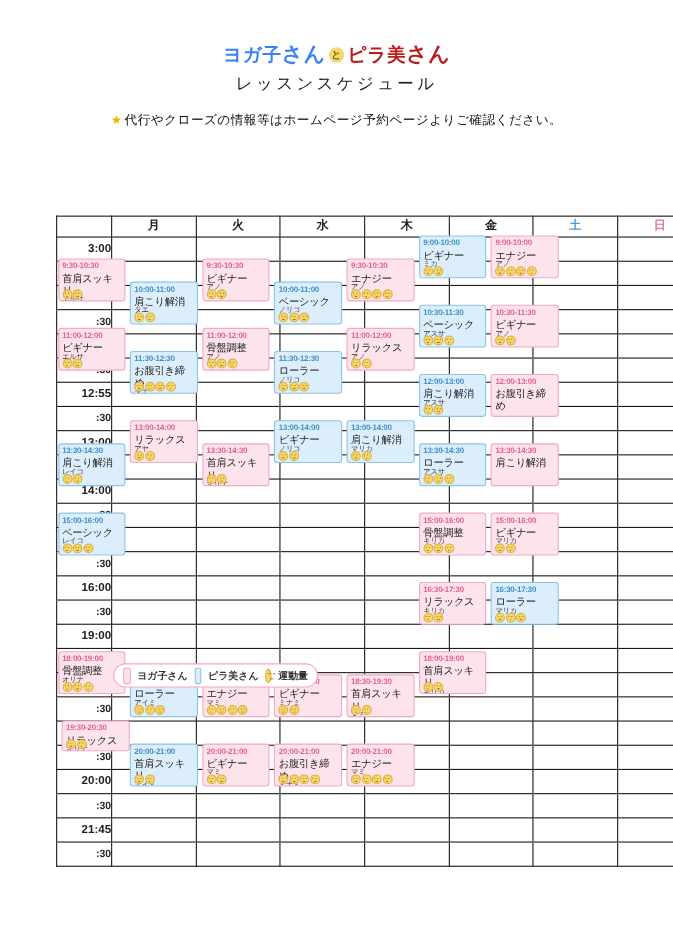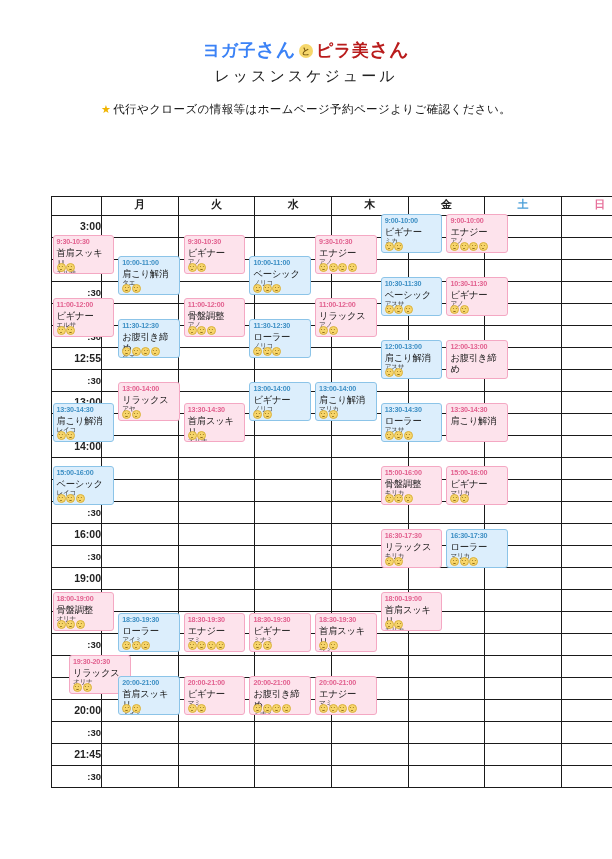--- a/index.html
+++ b/index.html
@@ -599,21 +599,21 @@
         <div class="name">ベーシック</div>
         <div class="inst">レイコ</div>
         <div class="dots"><span class="dot"></span><span class="dot"></span><span class="dot"></span></div>
       </div>
       <div class="lesson yoga" style="top: 378px; left: 1.5px; width: 61.65px; height: 39px;">
         <div class="time">18:00-19:00</div>
         <div class="name">骨盤調整</div>
         <div class="inst">オリナ</div>
         <div class="dots"><span class="dot"></span><span class="dot"></span><span class="dot"></span></div>
       </div>
-      <div class="lesson yoga" style="top: 441px; left: 18px; width: 61.65px; height: 39px;">
+      <div class="lesson yoga" style="top: 441px; left: 5px; width: 61.65px; height: 28px;">
         <div class="time">19:30-20:30</div>
         <div class="name">リラックス</div>
         <div class="inst">オリナ</div>
         <div class="dots"><span class="dot"></span><span class="dot"></span></div>
       </div>
       <div class="lesson pila" style="top: 42px; left: 67.15px; width: 61.65px; height: 39px;">
         <div class="time">10:00-11:00</div>
         <div class="name">肩こり解消</div>
         <div class="inst">タエ</div>
         <div class="dots"><span class="dot"></span><span class="dot"></span></div>
@@ -801,14 +801,22 @@
         <div class="dots"><span class="dot"></span><span class="dot"></span></div>
       </div>
       <div class="lesson pila" style="top: 315px; left: 395.4px; width: 61.65px; height: 39px;">
         <div class="time">16:30-17:30</div>
         <div class="name">ローラー</div>
         <div class="inst">マリカ</div>
         <div class="dots"><span class="dot"></span><span class="dot"></span><span class="dot"></span></div>
       </div>
     </div>
 
+  <div class="legend">
+    <span class="sw yoga"></span>
+    <span class="lt">ヨガ子さん</span>
+    <span class="sw pila"></span>
+    <span class="lt">ピラ美さん</span>
+    <span class="ld"></span>
+    <span class="lt">運動量</span>
+  </div>
 
 </div>
 
 </body></html>

